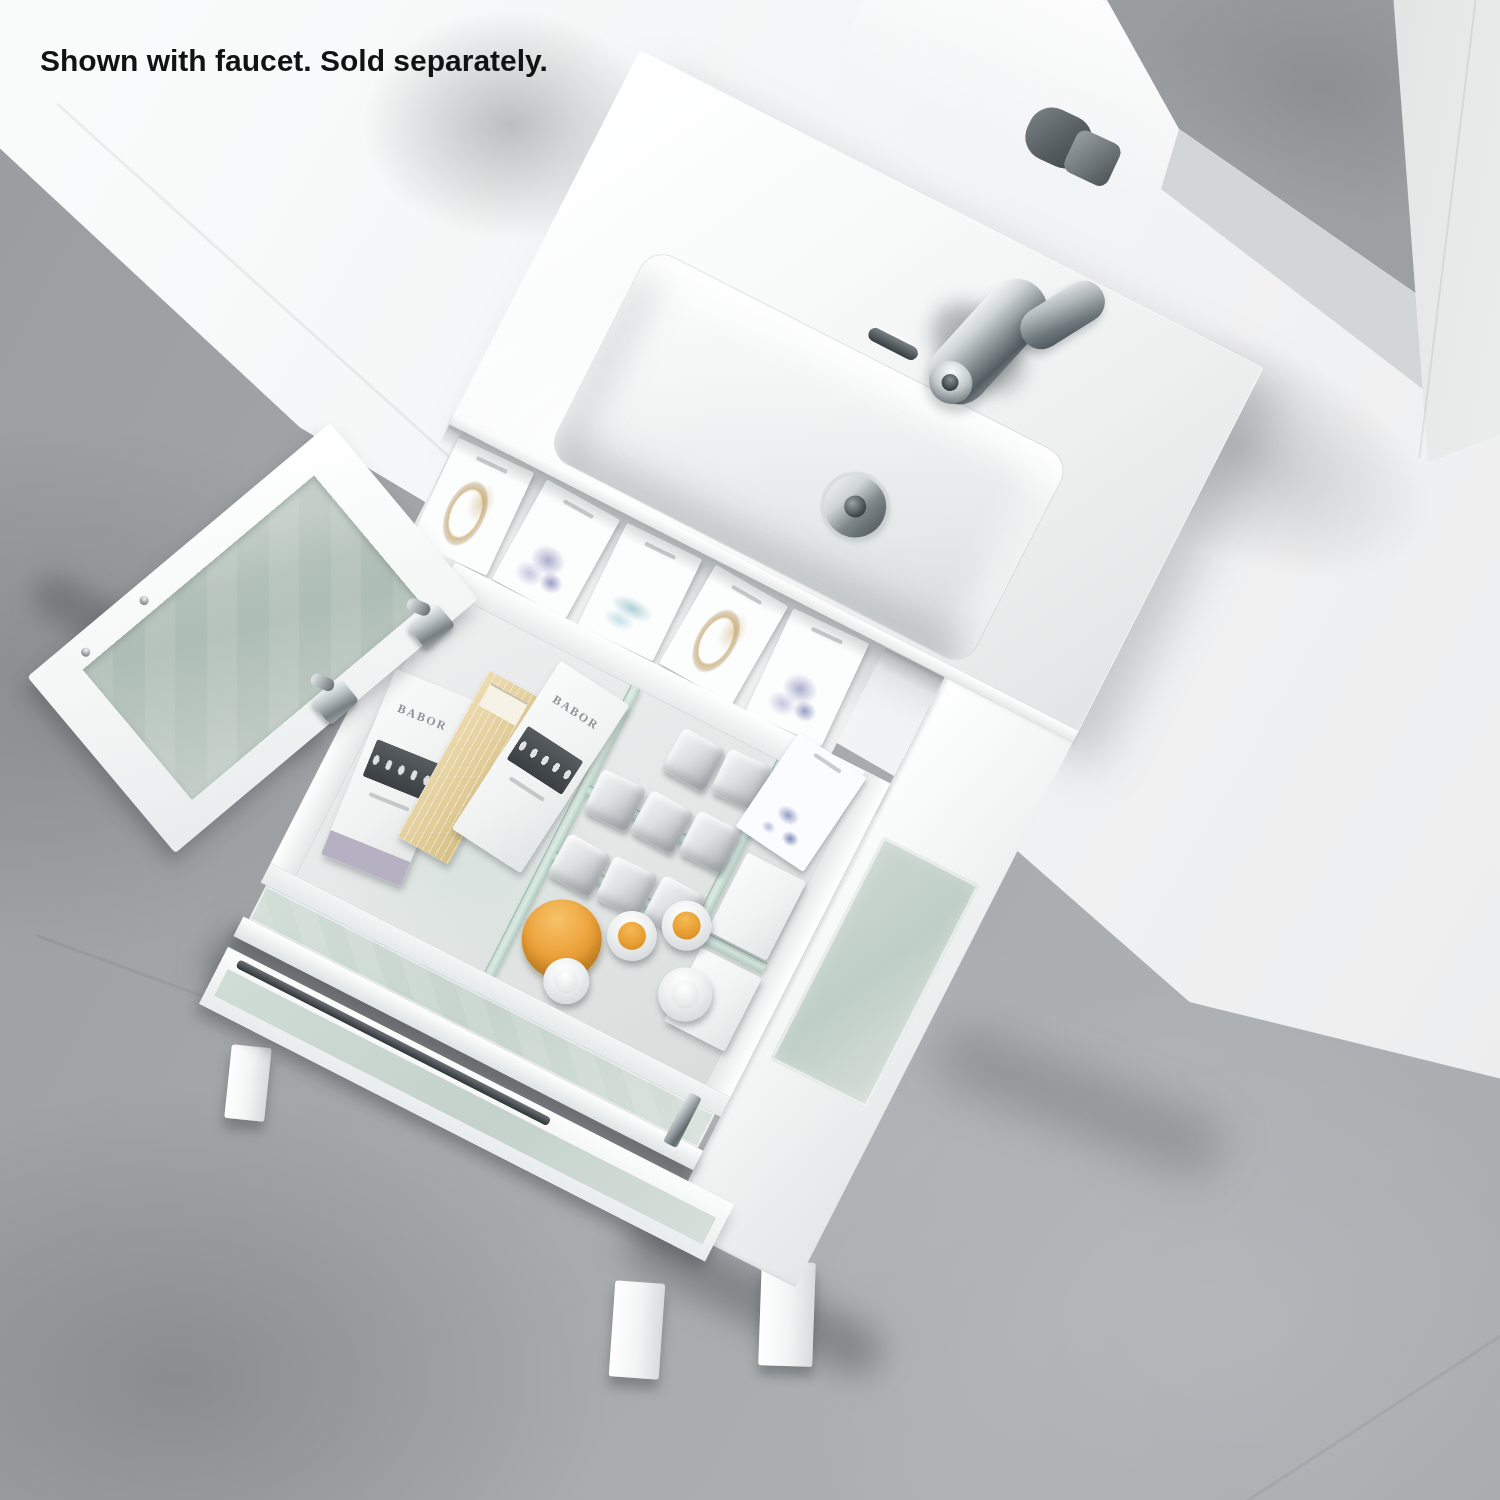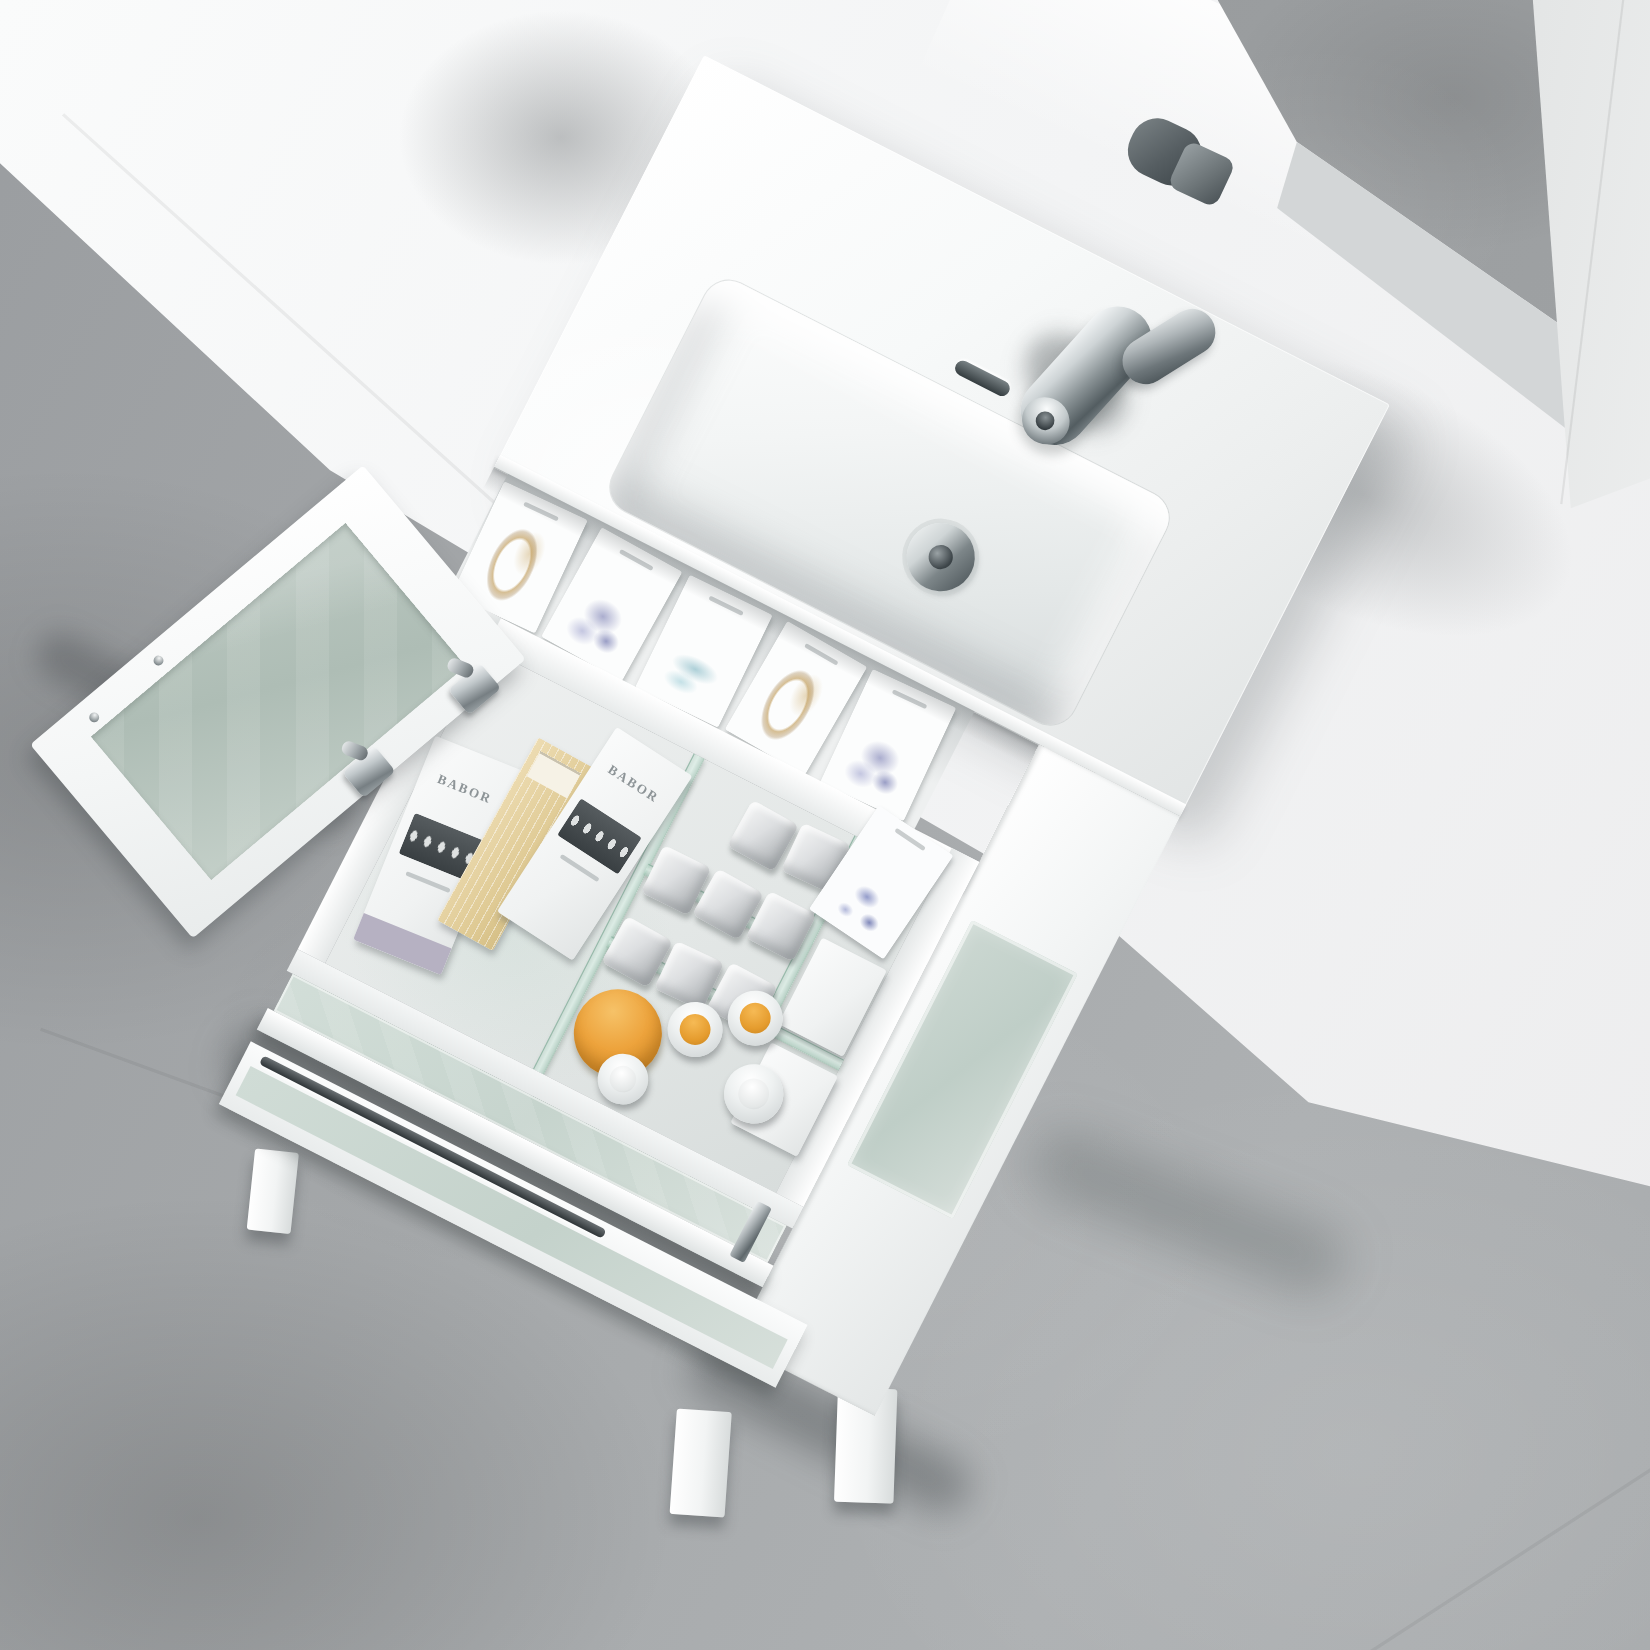--- a/index.html
+++ b/index.html
@@ -380,13 +380,14 @@
   </div>
 
   <div class="abs door">
     <div class="abs door-glass"></div>
     <div class="abs door-screw dscrew1"></div>
     <div class="abs door-screw dscrew2"></div>
     <div class="abs hinge hinge1"></div>
     <div class="abs hinge hinge2"></div>
   </div>
 
+  <div class="abs caption">Shown with faucet. Sold separately.</div>
 </div>
 
 </body></html>

